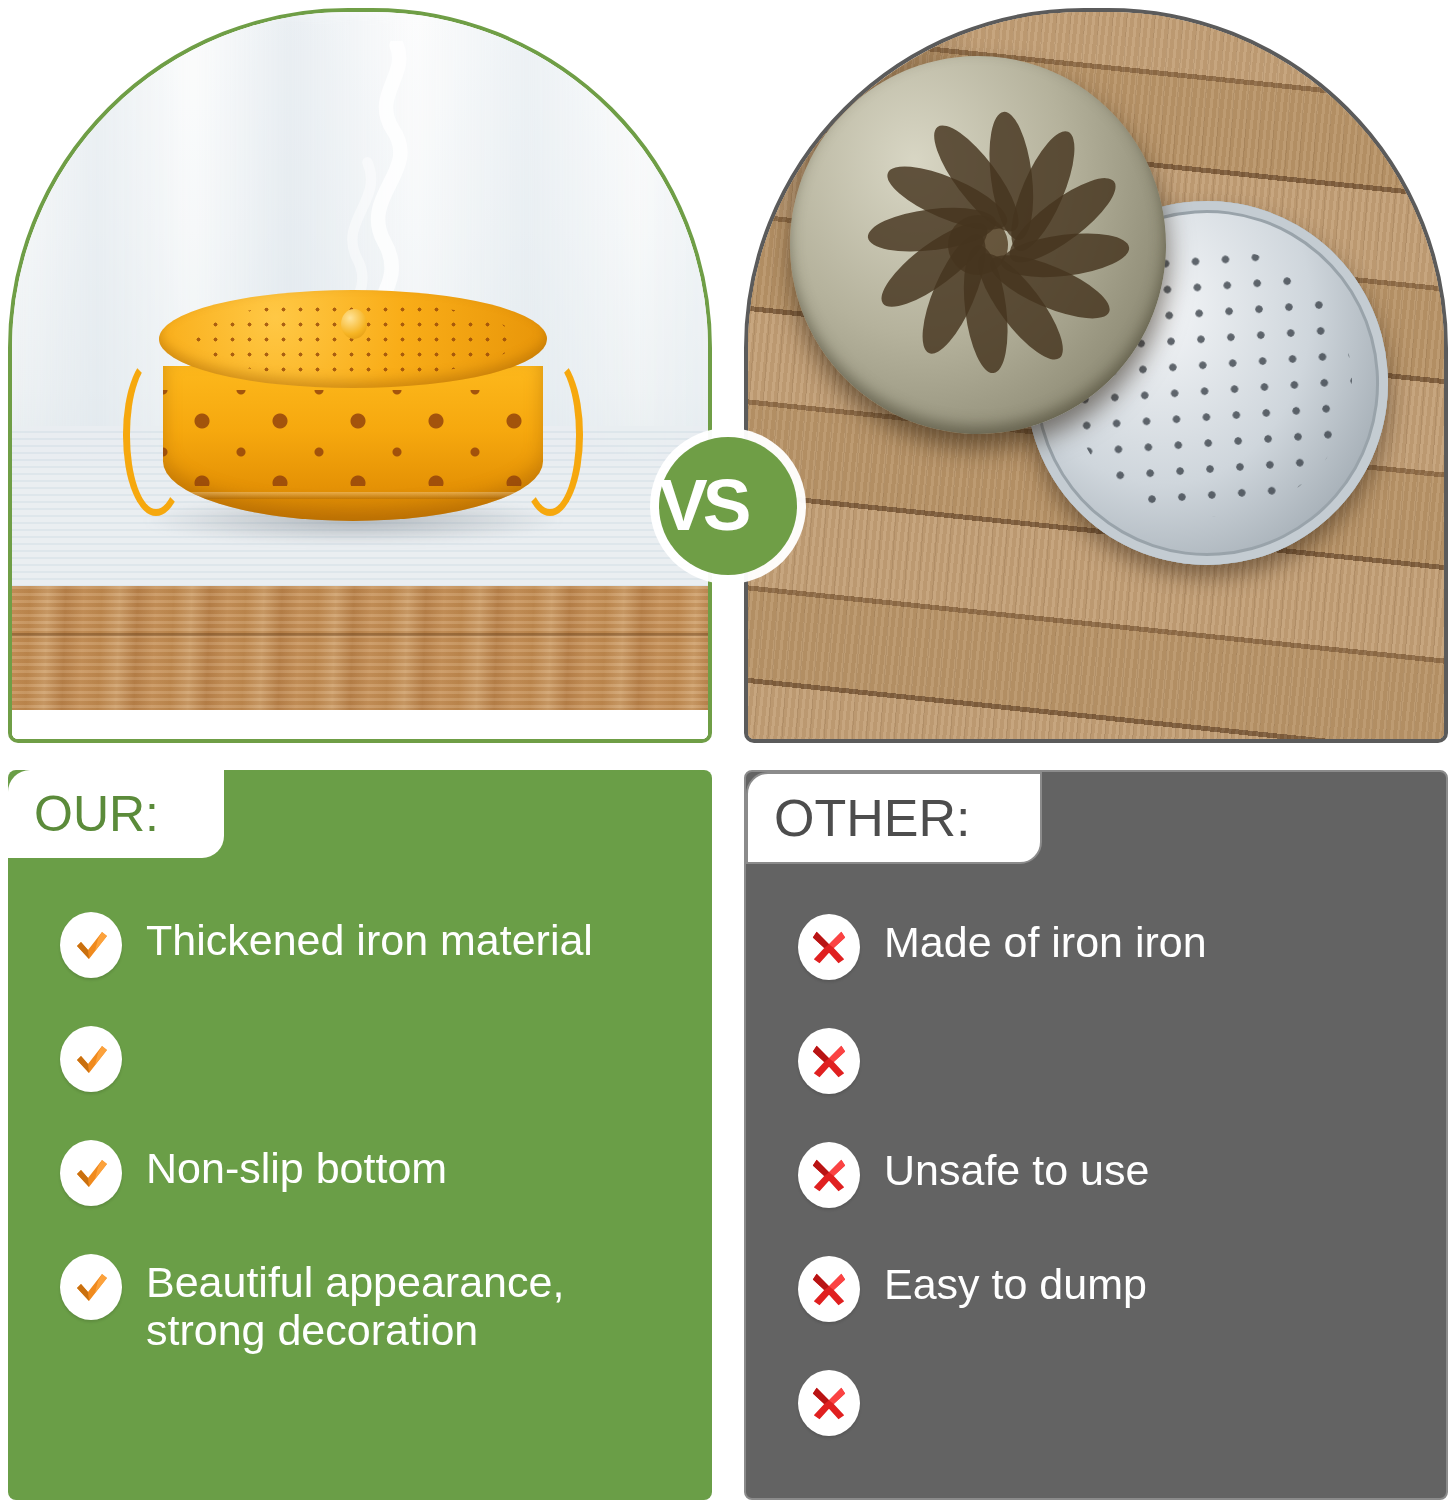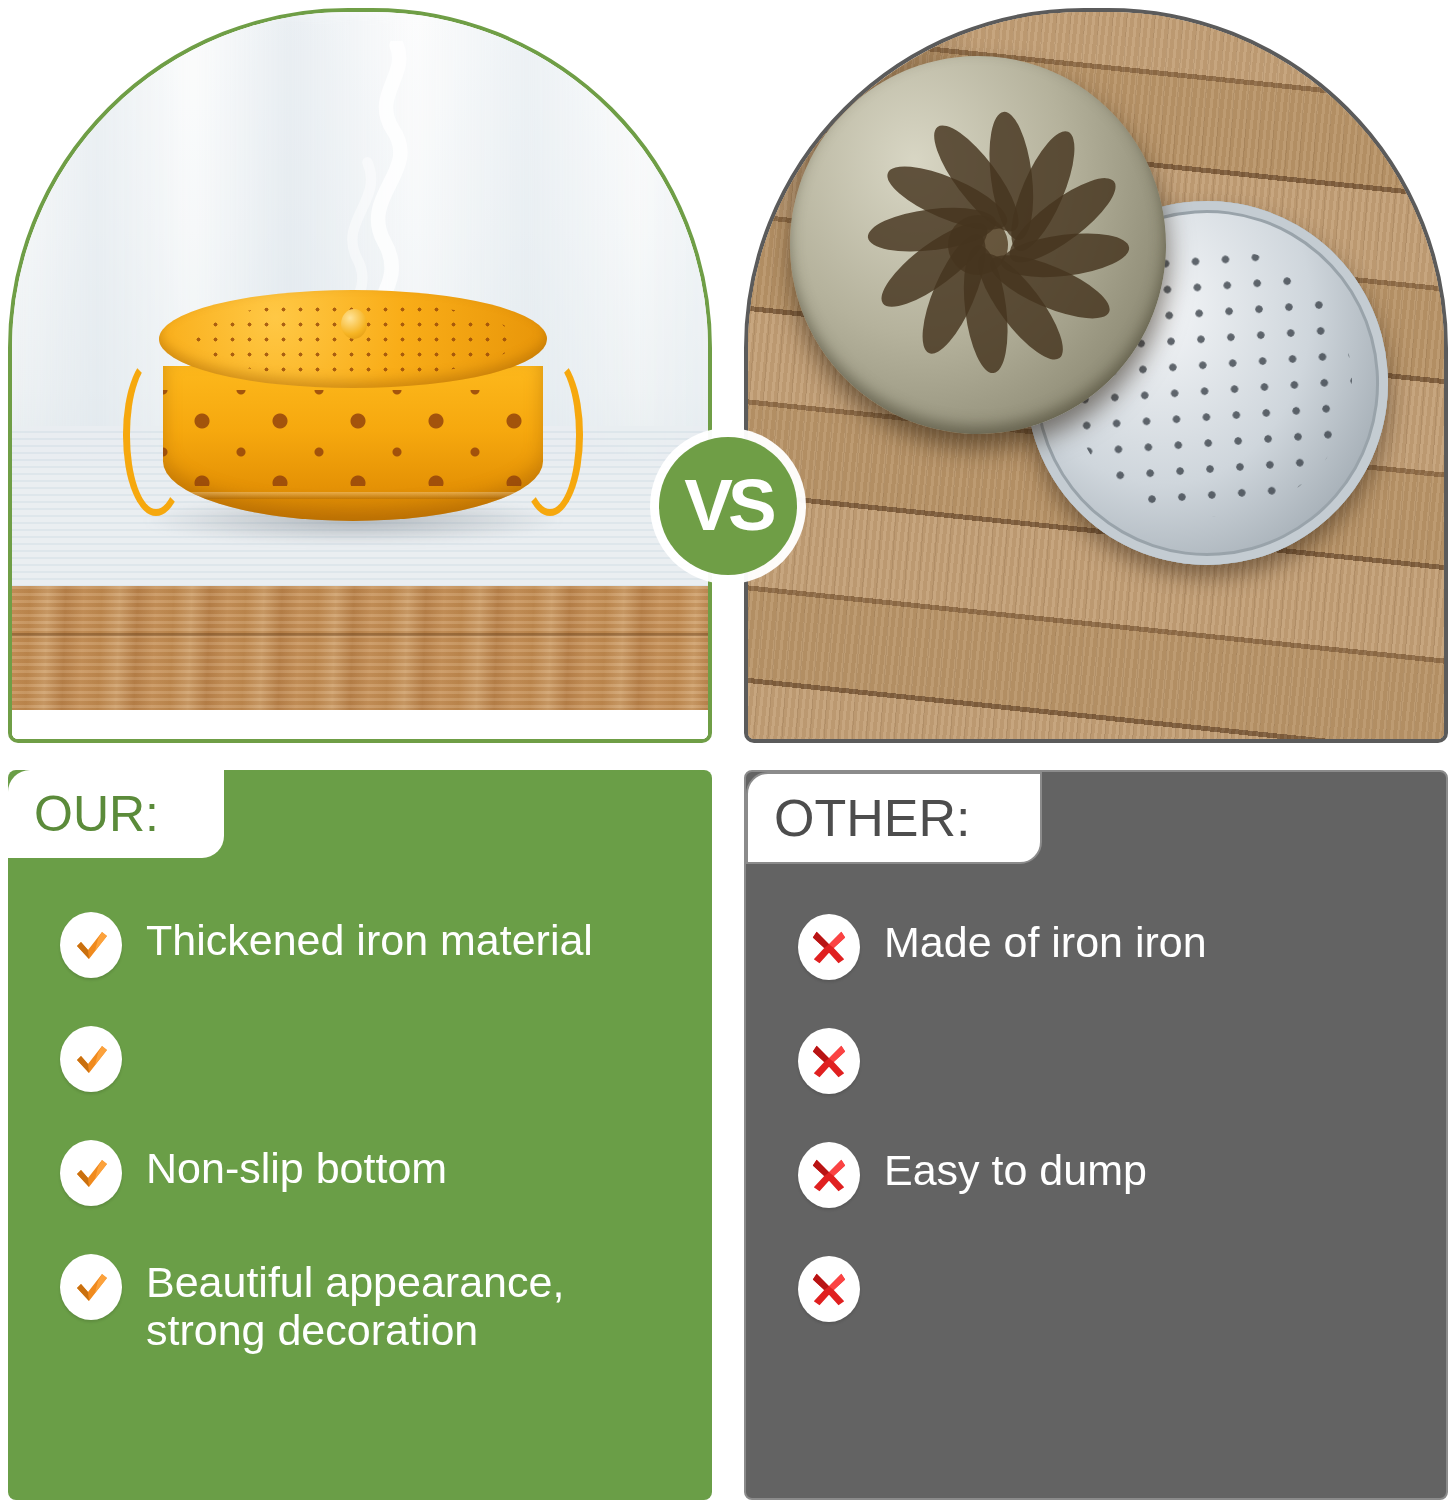--- a/index.html
+++ b/index.html
@@ -169,21 +169,21 @@
   }
   .lid-center{
     position:absolute;left:42%;top:42%;width:16%;height:16%;border-radius:50%;
     background:rgba(80,60,34,.8);
   }
 
   
   .vs-badge{
     position:absolute;left:659px;top:437px;width:138px;height:138px;border-radius:50%;
     background:#6f9e46;
-    display:flex;align-items:center;justify-content:center;
+    display:flex;align-items:center;justify-content:flex-start;
     box-shadow:0 0 0 9px rgba(255,255,255,.96);
     z-index:40;
   }
   .vs-badge span{
     color:#ffffff;font-size:73px;font-weight:bold;letter-spacing:-5px;
     font-family:"Liberation Sans", sans-serif;line-height:1;
     transform:translateY(-2px);
   }
 
   
@@ -376,36 +376,46 @@
     <div class="row">
       <span class="mark">
         <svg width="38" height="38" viewBox="0 0 40 40">
           <path d="M7 4 L20 17 L33 4 L37 10 L25 21 L36 33 L30 37 L20 26 L10 37 L4 33 L15 21 L3 10 Z" fill="#e02020"></path>
           <path d="M7 4 L20 17 L15 21 L3 10 Z" fill="#b81414"></path>
           <path d="M33 4 L37 10 L25 21 L20 17 Z" fill="#ff4a4a" opacity=".85"></path>
         </svg>
       </span>
     </div>
 
-
     <div class="row">
       <span class="mark">
         <svg width="38" height="38" viewBox="0 0 40 40">
           <path d="M7 4 L20 17 L33 4 L37 10 L25 21 L36 33 L30 37 L20 26 L10 37 L4 33 L15 21 L3 10 Z" fill="#e02020"></path>
           <path d="M7 4 L20 17 L15 21 L3 10 Z" fill="#b81414"></path>
           <path d="M33 4 L37 10 L25 21 L20 17 Z" fill="#ff4a4a" opacity=".85"></path>
         </svg>
       </span>
-      <span class="row-text">Easy to dump</span>
+      <span class="row-text">Unsafe to use</span>
     </div>
 
     <div class="row">
       <span class="mark">
         <svg width="38" height="38" viewBox="0 0 40 40">
           <path d="M7 4 L20 17 L33 4 L37 10 L25 21 L36 33 L30 37 L20 26 L10 37 L4 33 L15 21 L3 10 Z" fill="#e02020"></path>
           <path d="M7 4 L20 17 L15 21 L3 10 Z" fill="#b81414"></path>
           <path d="M33 4 L37 10 L25 21 L20 17 Z" fill="#ff4a4a" opacity=".85"></path>
         </svg>
       </span>
+      <span class="row-text">Easy to dump</span>
+    </div>
+
+    <div class="row">
+      <span class="mark">
+        <svg width="38" height="38" viewBox="0 0 40 40">
+          <path d="M7 4 L20 17 L33 4 L37 10 L25 21 L36 33 L30 37 L20 26 L10 37 L4 33 L15 21 L3 10 Z" fill="#e02020"></path>
+          <path d="M7 4 L20 17 L15 21 L3 10 Z" fill="#b81414"></path>
+          <path d="M33 4 L37 10 L25 21 L20 17 Z" fill="#ff4a4a" opacity=".85"></path>
+        </svg>
+      </span>
     </div>
 
   </div>
 </div>
 
 </body></html>

